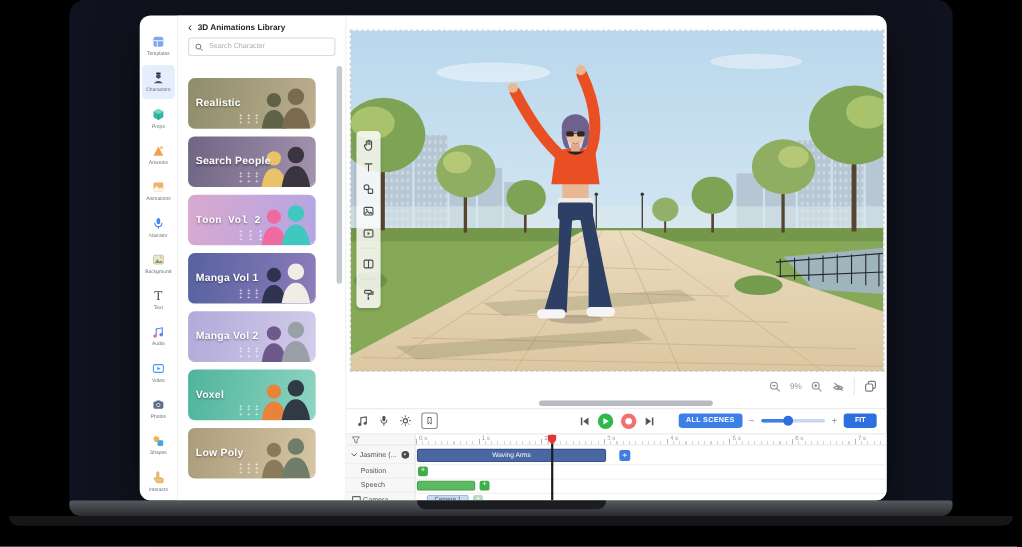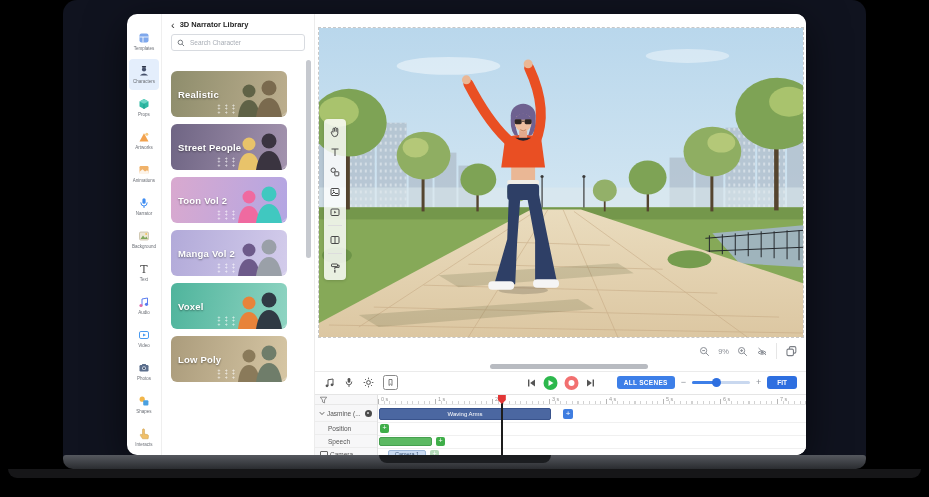--- a/index.html
+++ b/index.html
@@ -31,21 +31,21 @@
   .card{position:relative;width:116px;height:46px;border-radius:6px;margin-bottom:7px;overflow:hidden;cursor:pointer;}
   .card .label{position:absolute;left:7px;top:50%;transform:translateY(-50%);color:#fff;font-weight:bold;font-size:9.5px;text-shadow:0 1px 2px rgba(0,0,0,.45);letter-spacing:.2px;z-index:3;white-space:nowrap;}
   .arc1,.arc2{position:absolute;border:1px solid rgba(255,255,255,.25);border-radius:50%;}
   .arc1{left:-28%;top:-95%;width:150%;height:230%;}
   .arc2{left:-18%;top:-75%;width:130%;height:200%;}
   .plus-cluster{position:absolute;left:40%;bottom:2px;color:rgba(255,255,255,.85);font-size:5px;line-height:3.8px;letter-spacing:1.5px;z-index:3;text-align:center;}
   .figs{position:absolute;right:2px;bottom:0;z-index:2;}
   .c-realistic{background:linear-gradient(100deg,#8e8d6c,#bcae8e);margin-top:36px;--f1:#5f6246;--f2:#7a6a4e;}
   .c-street{background:linear-gradient(100deg,#6f6584,#a393ae);--f1:#e8c36a;--f2:#3a3440;}
   .c-toon1{background:linear-gradient(100deg,#383a5e,#6a5a8a);--f1:#c4504e;--f2:#23243c;}
-  .c-toon2{background:linear-gradient(100deg,#d9a9cf,#b3a6e3);--f1:#ef6aa0;--f2:#40c8c0;}
+  .c-toon2{background:linear-gradient(100deg,#d9a9cf,#b3a6e3);font-family:Liberation Mono, monospace;--f1:#ef6aa0;--f2:#40c8c0;}
   .c-manga1{background:linear-gradient(100deg,#56629f,#8d7cba);--f1:#2e3350;--f2:#f0ede6;}
   .c-manga2{background:linear-gradient(100deg,#b2aad9,#d3cceb);--f1:#6d5a8a;--f2:#9aa0a8;}
   .c-lowpoly{background:linear-gradient(100deg,#ab9c7c,#d6c6a4);--f1:#8a7a5a;--f2:#6f7d6a;}
   .c-voxel{background:linear-gradient(100deg,#4fb49c,#8fd4c2);--f1:#e8833a;--f2:#2f3a44;}
   .p-scroll{position:absolute;right:3px;top:46px;width:5px;height:198px;background:#c6c9cf;border-radius:3px;cursor:pointer;}
 
   
   .main{flex:1;position:relative;background:#fff;}
   .canvas-wrap{position:absolute;left:3px;top:13px;width:486px;height:311px;border:1px dashed #c8c8c8;box-sizing:border-box;cursor:default;}
   .canvas-wrap svg.scene{display:block;width:100%;height:100%;}
@@ -207,21 +207,21 @@
       <svg viewBox="0 0 12 12">
           <path d="M4.5 1.8 a1 1 0 0 1 2 0 V6 l2.8 .6 q1.4 .3 1.2 1.8 l-.4 2.4 H4.6 L2.4 7.6 q-.6 -1 .4 -1.4 l1.7 .6 Z" fill="#f0c06a" stroke="#c89a4a" stroke-width=".5"></path>
         </svg>
       <span class="lbl">Interacts</span>
     </div>
   </div>
 
   <div class="panel">
     <div class="panel-head">
       <span class="back">‹</span>
-      <span class="panel-title">3D Narrator Library</span>
+      <span class="panel-title">3D Animations Library</span>
     </div>
     <div class="search">
       <svg width="8" height="8" viewBox="0 0 10 10">
           <circle cx="4.2" cy="4.2" r="2.8" fill="none" stroke="#5a5f66" stroke-width="1"></circle>
           <path d="M6.4 6.4 L8.8 8.8" stroke="#5a5f66" stroke-width="1"></path>
         </svg>
       <input type="text" placeholder="Search Character" style="">
     </div>
     <div class="cards">
       <div class="card c-realistic">
@@ -239,33 +239,45 @@
       <div class="card c-street">
         <div class="arc1"></div>
           <div class="arc2"></div>
         <svg class="figs" viewBox="0 0 58 38" width="58" height="38">
             <circle cx="22" cy="12" r="6.5" fill="var(--f1)"></circle>
             <path d="M11 38 Q13 21 22 21 Q31 21 33 38 Z" fill="var(--f1)"></path>
             <circle cx="42" cy="9" r="7.5" fill="var(--f2)"></circle>
             <path d="M29 38 Q32 19 42 19 Q52 19 55 38 Z" fill="var(--f2)"></path>
           </svg>
         <div class="plus-cluster">+ + +<br>+ + +<br>+ + +</div>
-        <span class="label">Street People</span>
+        <span class="label">Search People</span>
       </div>
       <div class="card c-toon2">
         <div class="arc1"></div>
           <div class="arc2"></div>
         <svg class="figs" viewBox="0 0 58 38" width="58" height="38">
             <circle cx="22" cy="12" r="6.5" fill="var(--f1)"></circle>
             <path d="M11 38 Q13 21 22 21 Q31 21 33 38 Z" fill="var(--f1)"></path>
             <circle cx="42" cy="9" r="7.5" fill="var(--f2)"></circle>
             <path d="M29 38 Q32 19 42 19 Q52 19 55 38 Z" fill="var(--f2)"></path>
           </svg>
         <div class="plus-cluster">+ + +<br>+ + +<br>+ + +</div>
         <span class="label">Toon Vol 2</span>
+      </div>
+      <div class="card c-manga1">
+        <div class="arc1"></div>
+          <div class="arc2"></div>
+        <svg class="figs" viewBox="0 0 58 38" width="58" height="38">
+            <circle cx="22" cy="12" r="6.5" fill="var(--f1)"></circle>
+            <path d="M11 38 Q13 21 22 21 Q31 21 33 38 Z" fill="var(--f1)"></path>
+            <circle cx="42" cy="9" r="7.5" fill="var(--f2)"></circle>
+            <path d="M29 38 Q32 19 42 19 Q52 19 55 38 Z" fill="var(--f2)"></path>
+          </svg>
+        <div class="plus-cluster">+ + +<br>+ + +<br>+ + +</div>
+        <span class="label">Manga Vol 1</span>
       </div>
       <div class="card c-manga2">
         <div class="arc1"></div>
           <div class="arc2"></div>
         <svg class="figs" viewBox="0 0 58 38" width="58" height="38">
             <circle cx="22" cy="12" r="6.5" fill="var(--f1)"></circle>
             <path d="M11 38 Q13 21 22 21 Q31 21 33 38 Z" fill="var(--f1)"></path>
             <circle cx="42" cy="9" r="7.5" fill="var(--f2)"></circle>
             <path d="M29 38 Q32 19 42 19 Q52 19 55 38 Z" fill="var(--f2)"></path>
           </svg>

